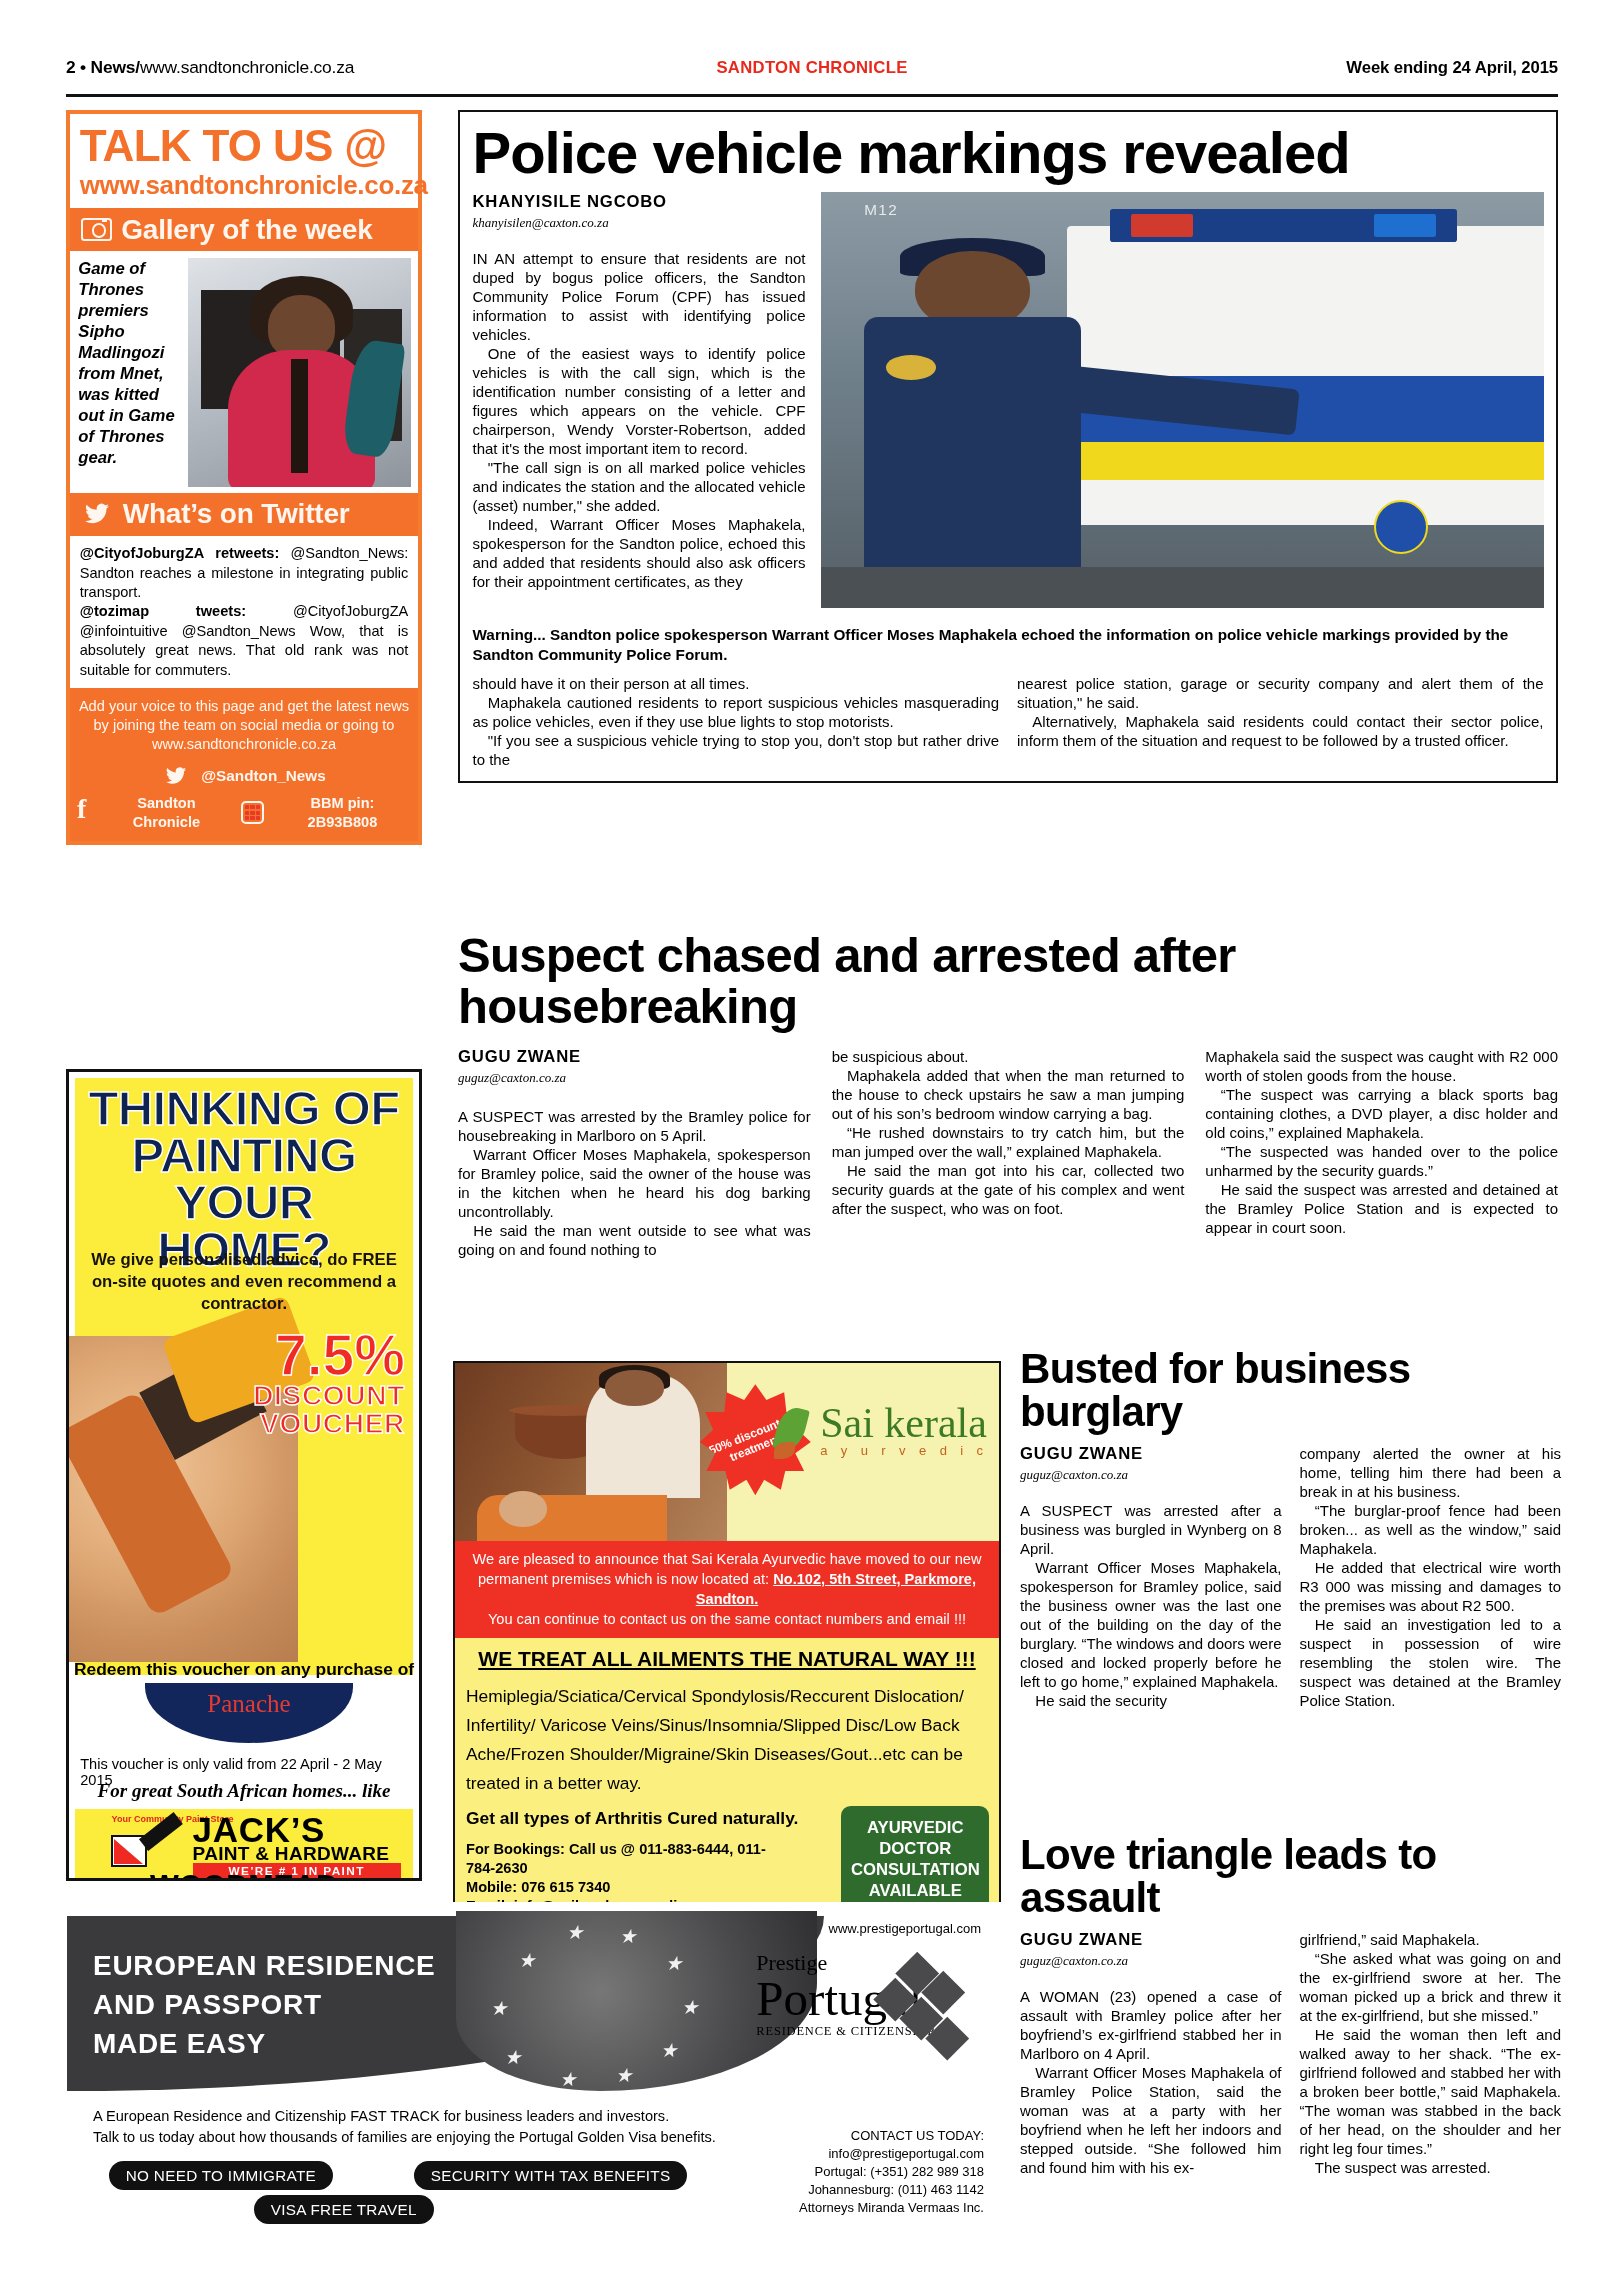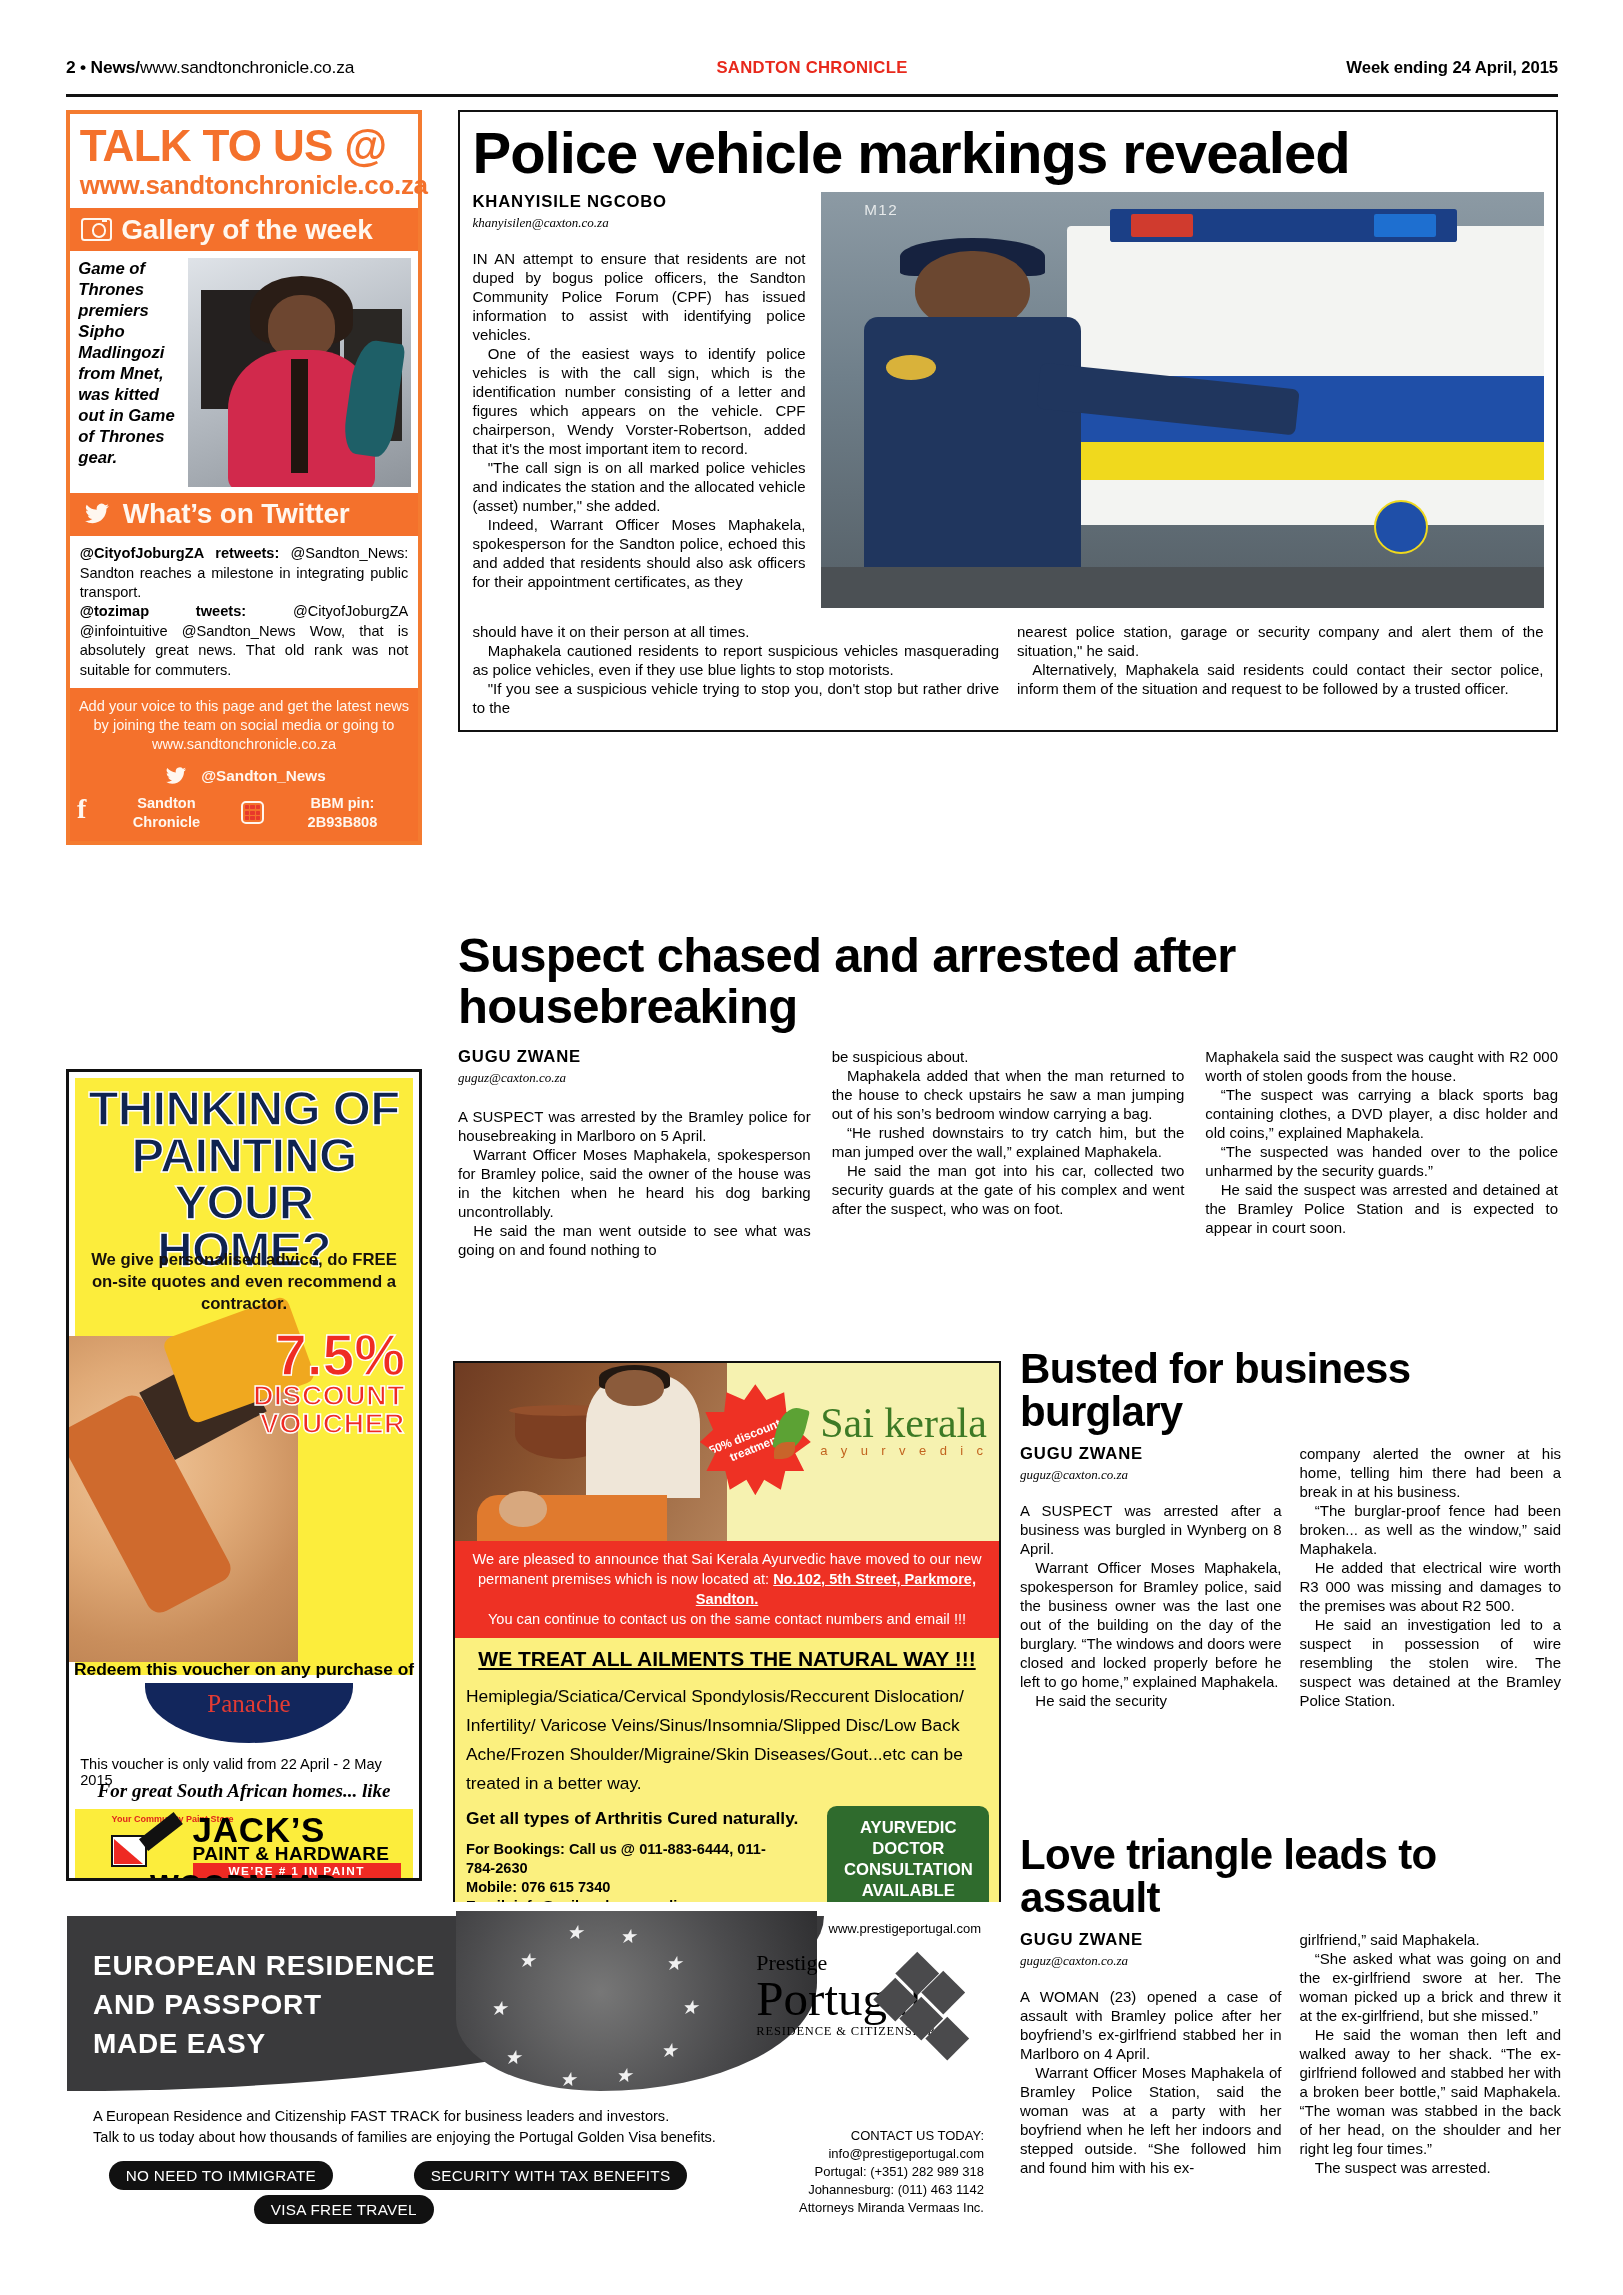--- a/index.html
+++ b/index.html
@@ -143,21 +143,21 @@
   .k-leaf2{position:absolute;left:-46px;top:39px;width:21px;height:16.7px;background:#c9642a;border-radius:60% 8% 60% 8%;}
   .k-name{font-family:"Liberation Serif",serif;font-size:42px;color:#3d7a25;line-height:40px;}
   .k-name2{font-family:"Liberation Sans",sans-serif;font-size:13px;color:#c2641f;letter-spacing:4.9px;text-align:right;}
   .k-red{background:#ee3124;color:#fff;padding:8.3px 11px;font-family:"Liberation Sans",sans-serif;font-size:14.6px;line-height:20px;text-align:center;}
   .k-red u{font-weight:bold;}
   .k-yellow{background:#fbf07f;padding:9.7px 11px 5.6px 11px;position:relative;}
   .k-y-h{text-align:center;font-family:"Liberation Sans",sans-serif;font-weight:bold;font-size:21px;text-decoration:underline;}
   .k-list{margin-top:11px;font-family:"Liberation Sans",sans-serif;font-size:17.4px;line-height:29px;}
   .k-arth{margin-top:9.7px;font-family:"Liberation Sans",sans-serif;font-weight:bold;font-size:17.4px;}
   .k-contact{margin-top:11px;font-family:"Liberation Sans Narrow","Liberation Sans",sans-serif;font-weight:bold;font-size:14.6px;line-height:19px;width:62%;}
-  .k-doc{position:absolute;right:9.7px;bottom:9.7px;width:162px;background:#2f6b2d;color:#fff;border-radius:9.7px;text-align:center;font-family:"Liberation Sans",sans-serif;font-weight:bold;font-size:16.7px;line-height:21px;padding:11px 5.6px;}
+  .k-doc{position:absolute;right:9.7px;bottom:9.7px;width:148px;background:#2f6b2d;color:#fff;border-radius:9.7px;text-align:center;font-family:"Liberation Sans",sans-serif;font-weight:bold;font-size:16.7px;line-height:21px;padding:11px 5.6px;}
   .k-green{background:#2f6b2d;color:#fff;padding:7px 11px;font-family:"Liberation Sans",sans-serif;font-size:13px;line-height:18px;position:relative;min-height:72px;}
   .k-book{position:absolute;right:15.3px;top:16.7px;font-style:italic;font-weight:bold;font-size:16.7px;line-height:21px;text-align:center;}
 
   
   .portugal{position:absolute;left:66px;top:1902px;width:937px;height:326px;background:#fff;border:1.4px solid #fff;overflow:hidden;}
   .pt-dark{position:absolute;left:0;top:12.5px;width:757px;height:175px;background:#3a3a3c;border-radius:0 0 100% 0;}
   .pt-globe{position:absolute;left:389px;top:8.3px;width:361px;height:180px;background:radial-gradient(circle at 40% 45%,#777 0%,#4c4c4e 55%,#2d2d2f 100%);border-radius:0 0 60% 40%;}
   .pt-stars{position:absolute;left:416px;top:18px;width:292px;height:160px;}
   .pt-stars i{position:absolute;color:#f0f0f0;font-size:19.4px;}
   .pt-h{position:absolute;left:26px;top:43px;color:#fff;font-family:"Liberation Sans",sans-serif;font-weight:bold;font-size:28px;line-height:39px;letter-spacing:0.7px;}
@@ -306,20 +306,21 @@
           <div class="ph-officer-head"></div>
         <div class="ph-officer-body"></div>
           <div class="ph-arm"></div>
           <div class="ph-badge"></div>
         <div class="ph-crest"></div>
         <div class="ph-ground"></div>
         <div class="ph-m12">M12</div>
       </div>
     </div>
   </div>
+  <div class="caption">Warning... Sandton police spokesperson Warrant Officer Moses Maphakela echoed the information on police vehicle markings provided by the Sandton Community Police Forum.</div>
   <div class="lower-cols">
     <div class="body-col">
       <p class="first">should have it on their person at all times.</p>
       <p>Maphakela cautioned residents to report suspicious vehicles masquerading as police vehicles, even if they use blue lights to stop motorists.</p>
       <p>"If you see a suspicious vehicle trying to stop you, don't stop but rather drive to the</p>
     </div>
     <div class="body-col">
       <p class="first">nearest police station, garage or security company and alert them of the situation," he said.</p>
       <p>Alternatively, Maphakela said residents could contact their sector police, inform them of the situation and request to be followed by a trusted officer.</p>
     </div>

